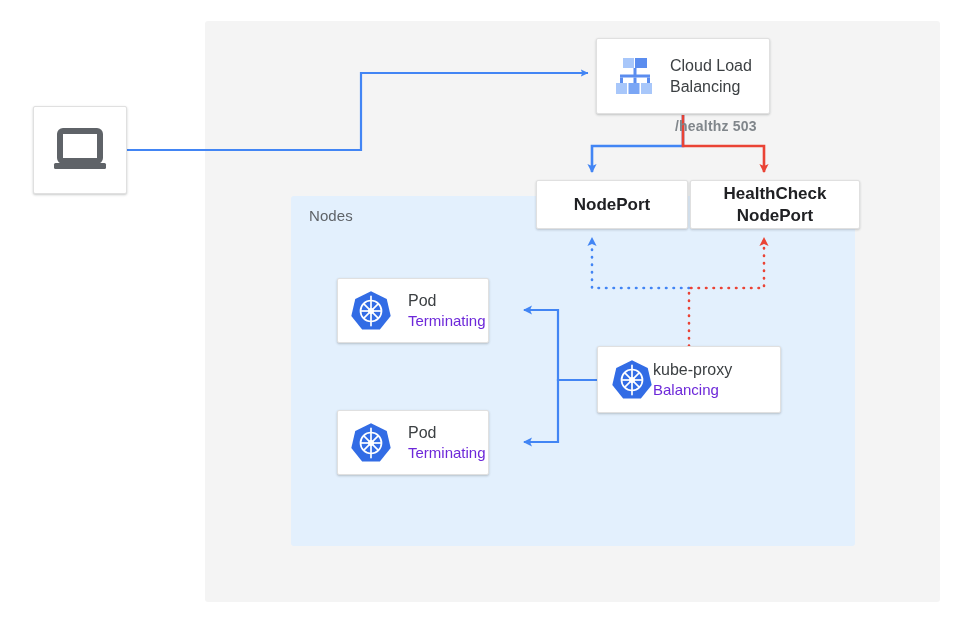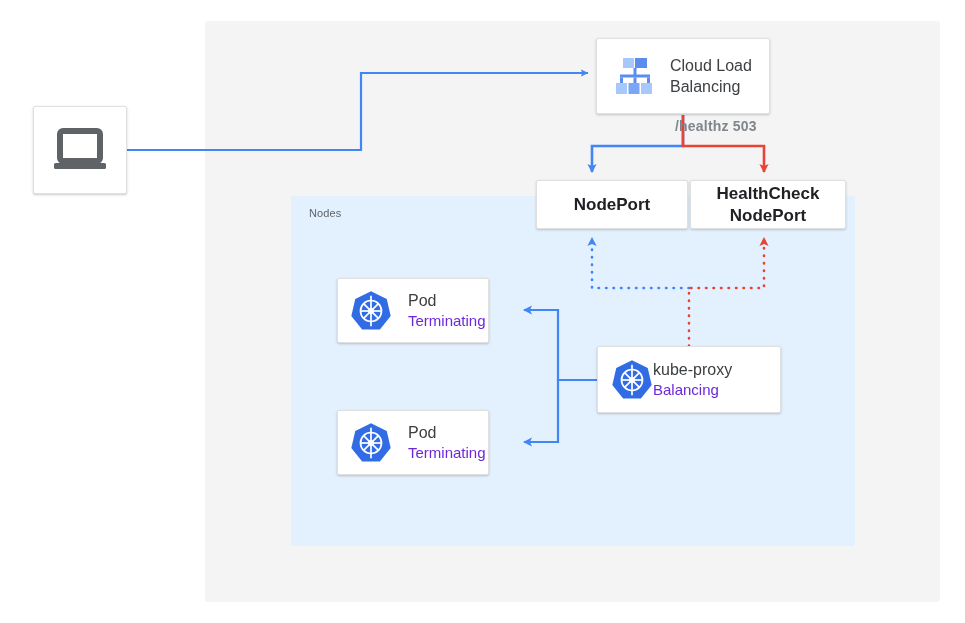--- a/index.html
+++ b/index.html
@@ -34,21 +34,21 @@
     top: 196px;
     width: 564px;
     height: 350px;
     background: #e3f0fd;
     border-radius: 3px;
   }
   .nodes-label {
     position: absolute;
     left: 309px;
     top: 207px;
-    font-size: 11px;
+    font-size: 15px;
     color: #5f6368;
     letter-spacing: .1px;
   }
 
   
   .card {
     position: absolute;
     background: #ffffff;
     border: 1px solid #e0e0e0;
     border-radius: 2px;
@@ -113,21 +113,21 @@
     display: flex;
     align-items: center;
     justify-content: center;
     text-align: center;
     font-weight: bold;
     font-size: 17px;
     color: #202124;
     line-height: 1.25;
   }
   .nodeport-box   { left: 536px; top: 180px; width: 152px; height: 49px; text-align: center; }
-  .hcnodeport-box { left: 690px; top: 180px; width: 156px; height: 49px; }
+  .hcnodeport-box { left: 690px; top: 180px; width: 170px; height: 49px; }
 
   
   .pod-card {
     left: 337px;
     width: 152px;
     height: 65px;
     padding-left: 12px;
   }
   .pod-card-1 { top: 278px; }
   .pod-card-2 { top: 410px; }

